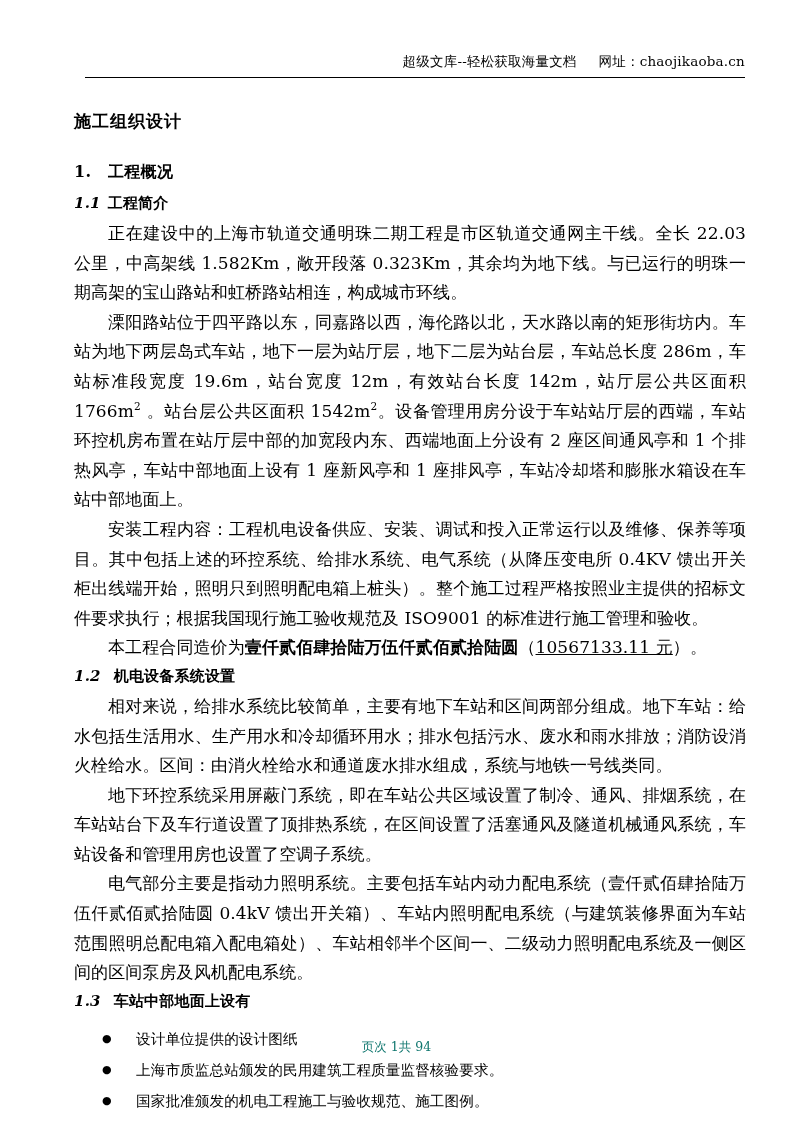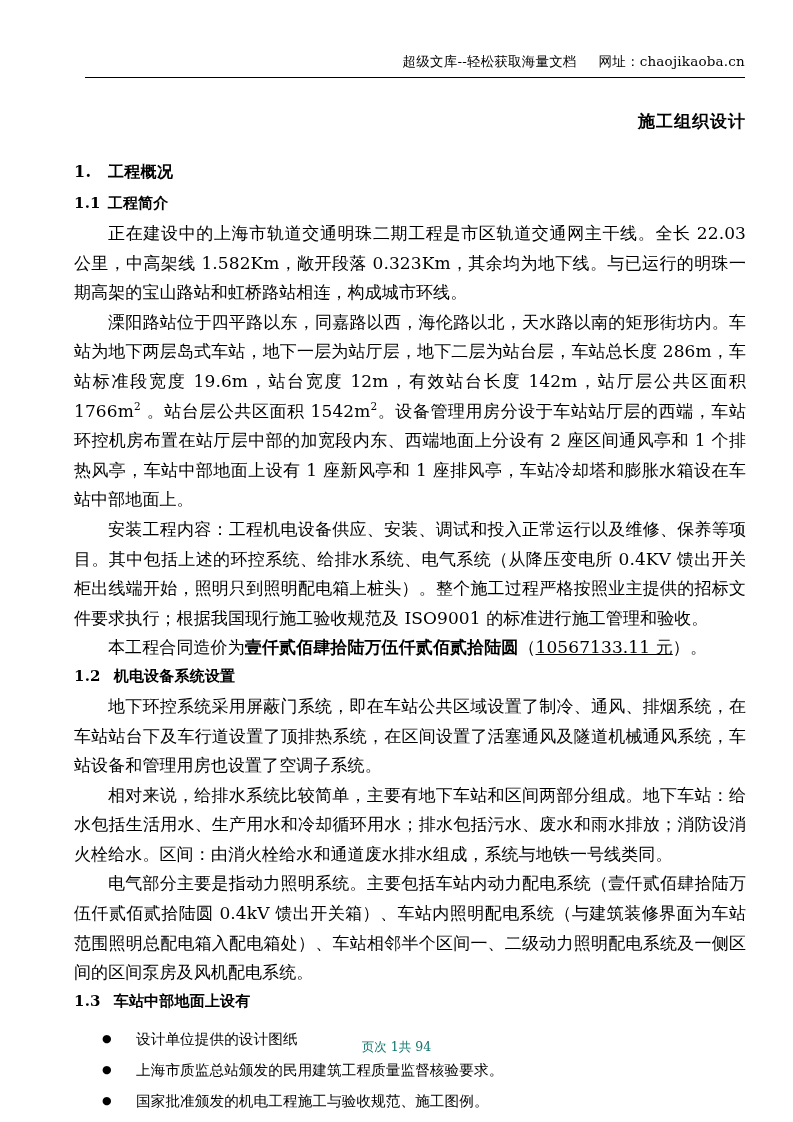--- a/index.html
+++ b/index.html
@@ -60,21 +60,21 @@
 
   
   .content {
     position: absolute;
     left: 74px;
     top: 100px;
     width: 672px;
   }
 
   .doc-title {
-    text-align: right;
+    text-align: left;
     font-size: 17px;
     font-weight: bold;
     line-height: 30px;
     margin: 6px 0 22px 0;
     letter-spacing: 1px;
   }
 
   h2.h-1 {
     font-size: 16px;
     font-weight: bold;
@@ -90,20 +90,21 @@
   h3.h-2 {
     font-size: 15px;
     font-weight: bold;
     line-height: 27px;
     margin: 0 0 2px 0;
     letter-spacing: 0.2px;
   }
   h3.h-2 .num {
     display: inline-block;
     margin-right: 7px;
+    font-style: italic;
   }
   h3.h-2 .num.wide {
     margin-right: 13px;
   }
 
   p.para {
     font-size: 17px;
     line-height: 29.6px;
     margin: 0;
     text-align: justify;
@@ -188,22 +189,22 @@
     <p class="para">溧阳路站位于四平路以东，同嘉路以西，海伦路以北，天水路以南的矩形街坊内。车站为地下两层岛式车站，地下一层为站厅层，地下二层为站台层，车站总长度 286m，车站标准段宽度 19.6m，站台宽度 12m，有效站台长度 142m，站厅层公共区面积 1766m<sup>2</sup> 。站台层公共区面积 1542m<sup>2</sup>。设备管理用房分设于车站站厅层的西端，车站环控机房布置在站厅层中部的加宽段内东、西端地面上分设有 2 座区间通风亭和 1 个排热风亭，车站中部地面上设有 1 座新风亭和 1 座排风亭，车站冷却塔和膨胀水箱设在车站中部地面上。</p>
 
     <p class="para">安装工程内容：工程机电设备供应、安装、调试和投入正常运行以及维修、保养等项目。其中包括上述的环控系统、给排水系统、电气系统（从降压变电所 0.4KV 馈出开关柜出线端开始，照明只到照明配电箱上桩头）。整个施工过程严格按照业主提供的招标文件要求执行；根据我国现行施工验收规范及 ISO9001 的标准进行施工管理和验收。</p>
 
     <p class="para"><span>本工程合同造价为</span><span class="b">壹仟贰佰肆拾陆万伍仟贰佰贰拾陆圆</span><span>（</span><span class="u">10567133.11 元</span><span>）。</span></p>
 
     <h3 class="h-2">
       <span class="num wide">1.2</span><span>机电设备系统设置</span>
     </h3>
 
+    <p class="para">相对来说，给排水系统比较简单，主要有地下车站和区间两部分组成。地下车站：给水包括生活用水、生产用水和冷却循环用水；排水包括污水、废水和雨水排放；消防设消火栓给水。区间：由消火栓给水和通道废水排水组成，系统与地铁一号线类同。</p>
     <p class="para">地下环控系统采用屏蔽门系统，即在车站公共区域设置了制冷、通风、排烟系统，在车站站台下及车行道设置了顶排热系统，在区间设置了活塞通风及隧道机械通风系统，车站设备和管理用房也设置了空调子系统。</p>
-    <p class="para">相对来说，给排水系统比较简单，主要有地下车站和区间两部分组成。地下车站：给水包括生活用水、生产用水和冷却循环用水；排水包括污水、废水和雨水排放；消防设消火栓给水。区间：由消火栓给水和通道废水排水组成，系统与地铁一号线类同。</p>
     <p class="para">电气部分主要是指动力照明系统。主要包括车站内动力配电系统（壹仟贰佰肆拾陆万伍仟贰佰贰拾陆圆 0.4kV 馈出开关箱）、车站内照明配电系统（与建筑装修界面为车站范围照明总配电箱入配电箱处）、车站相邻半个区间一、二级动力照明配电系统及一侧区间的区间泵房及风机配电系统。</p>
 
     <h3 class="h-2">
       <span class="num wide">1.3</span><span>车站中部地面上设有</span>
     </h3>
 
     <ul class="bullets">
       <li>设计单位提供的设计图纸</li>
       <li>上海市质监总站颁发的民用建筑工程质量监督核验要求。</li>
       <li>国家批准颁发的机电工程施工与验收规范、施工图例。</li>

